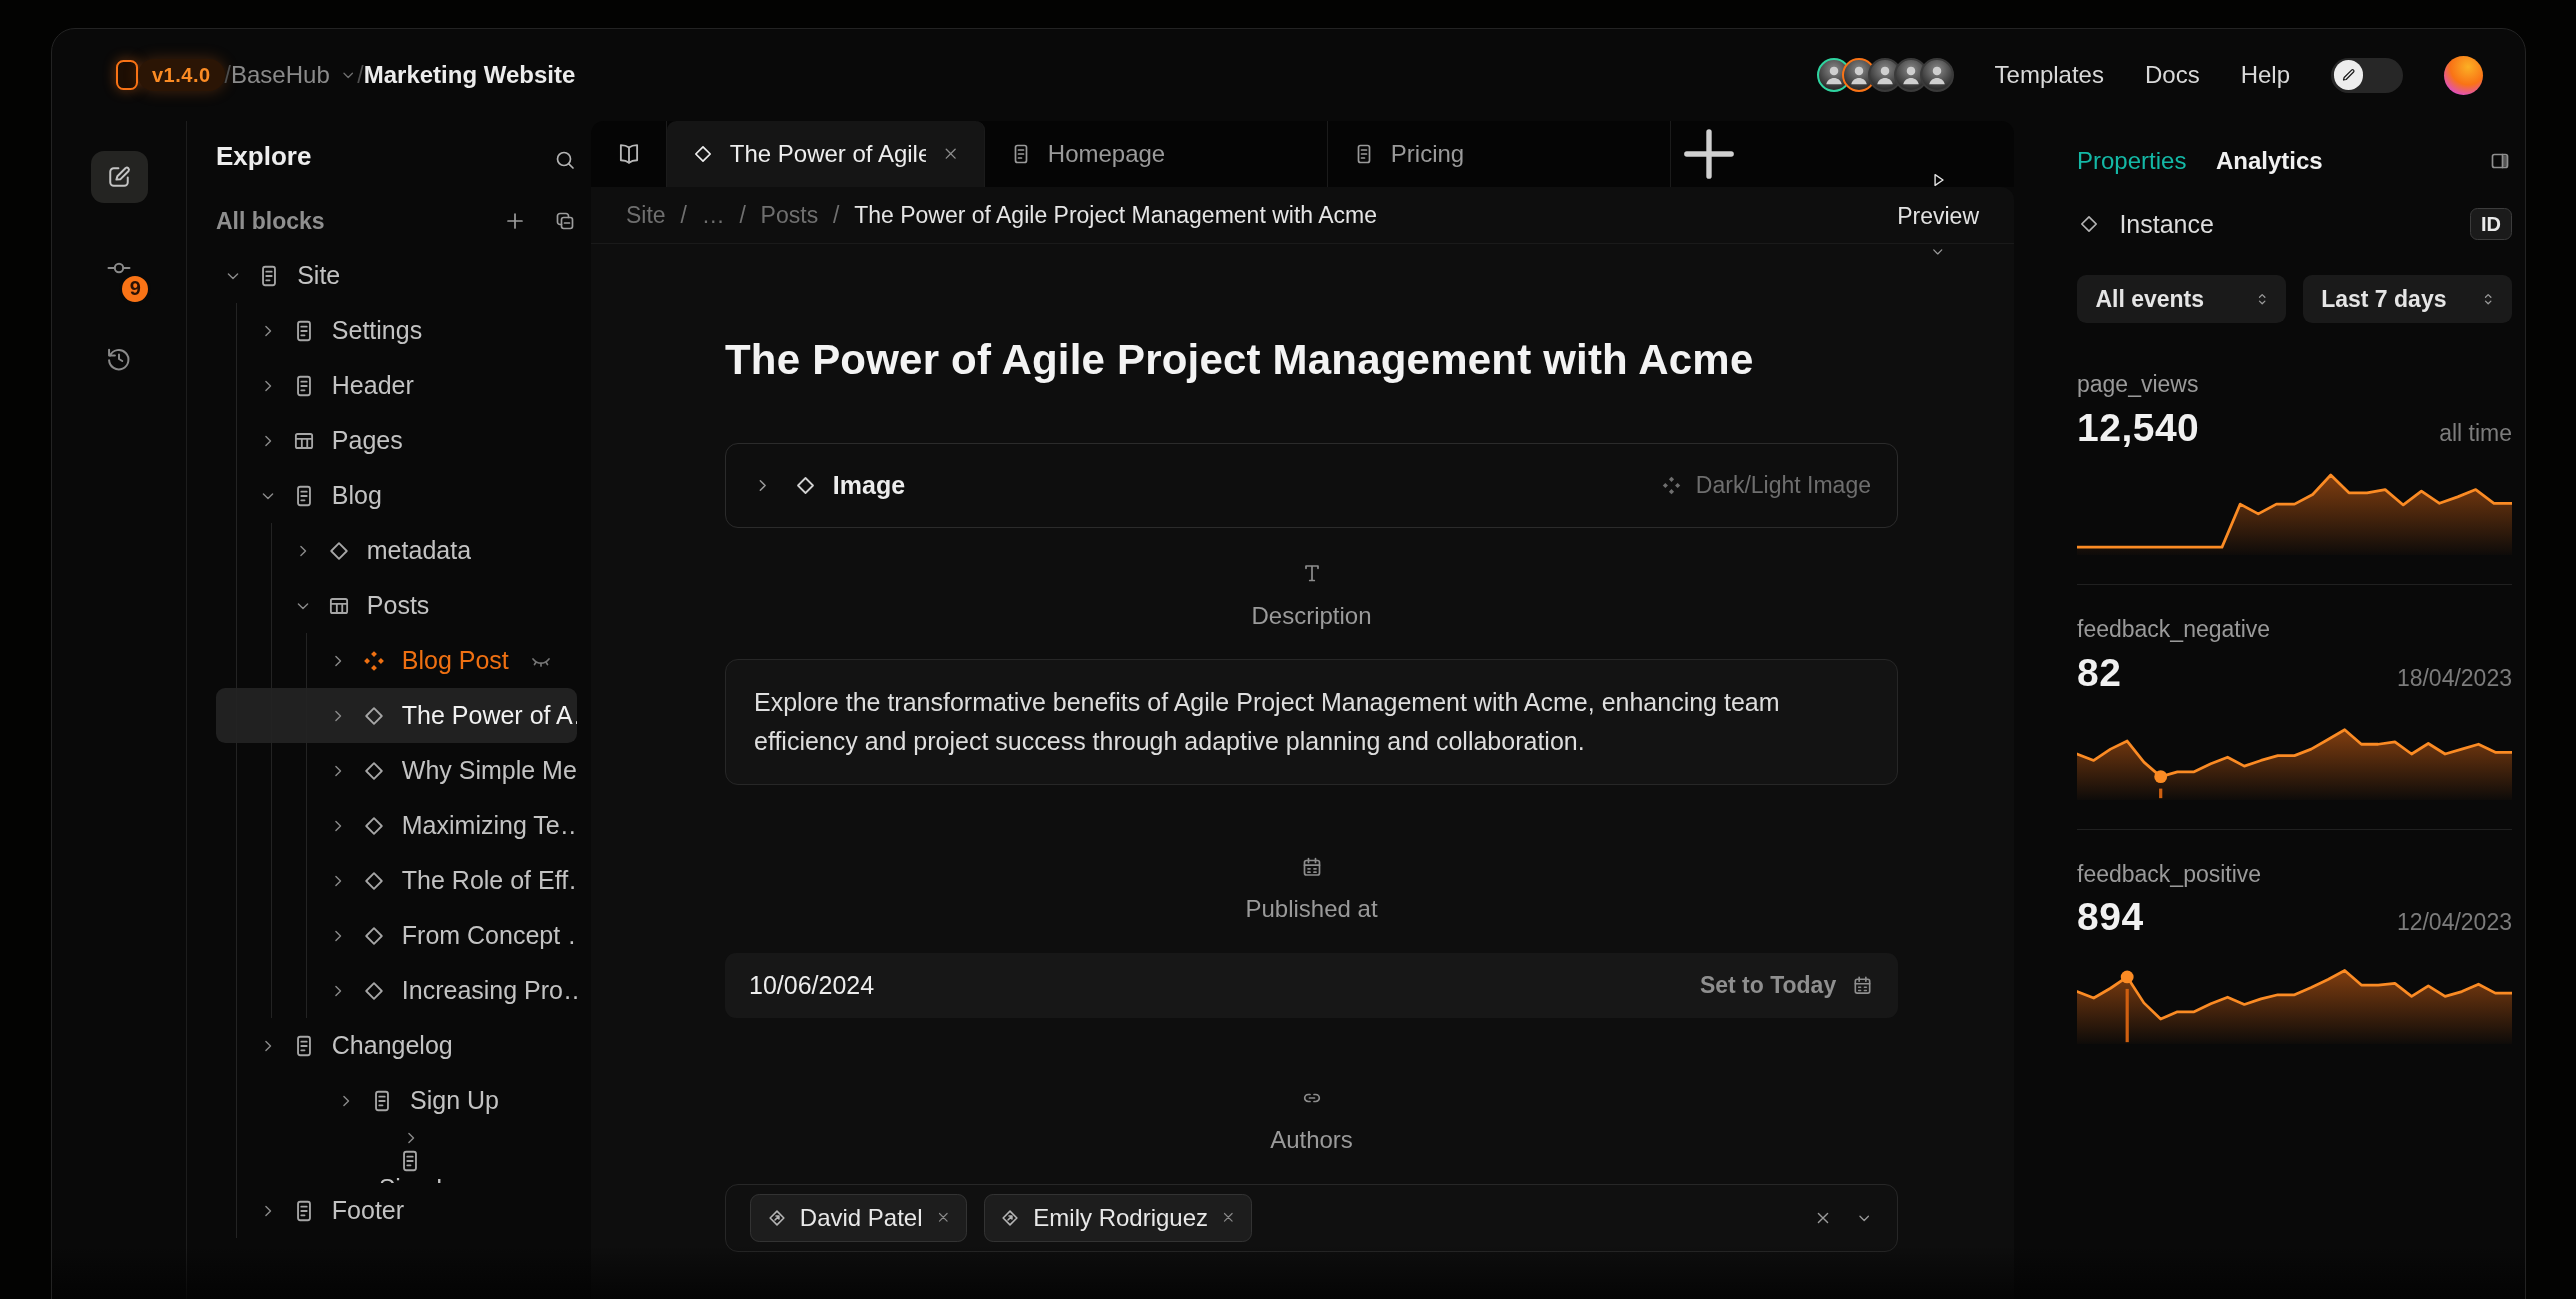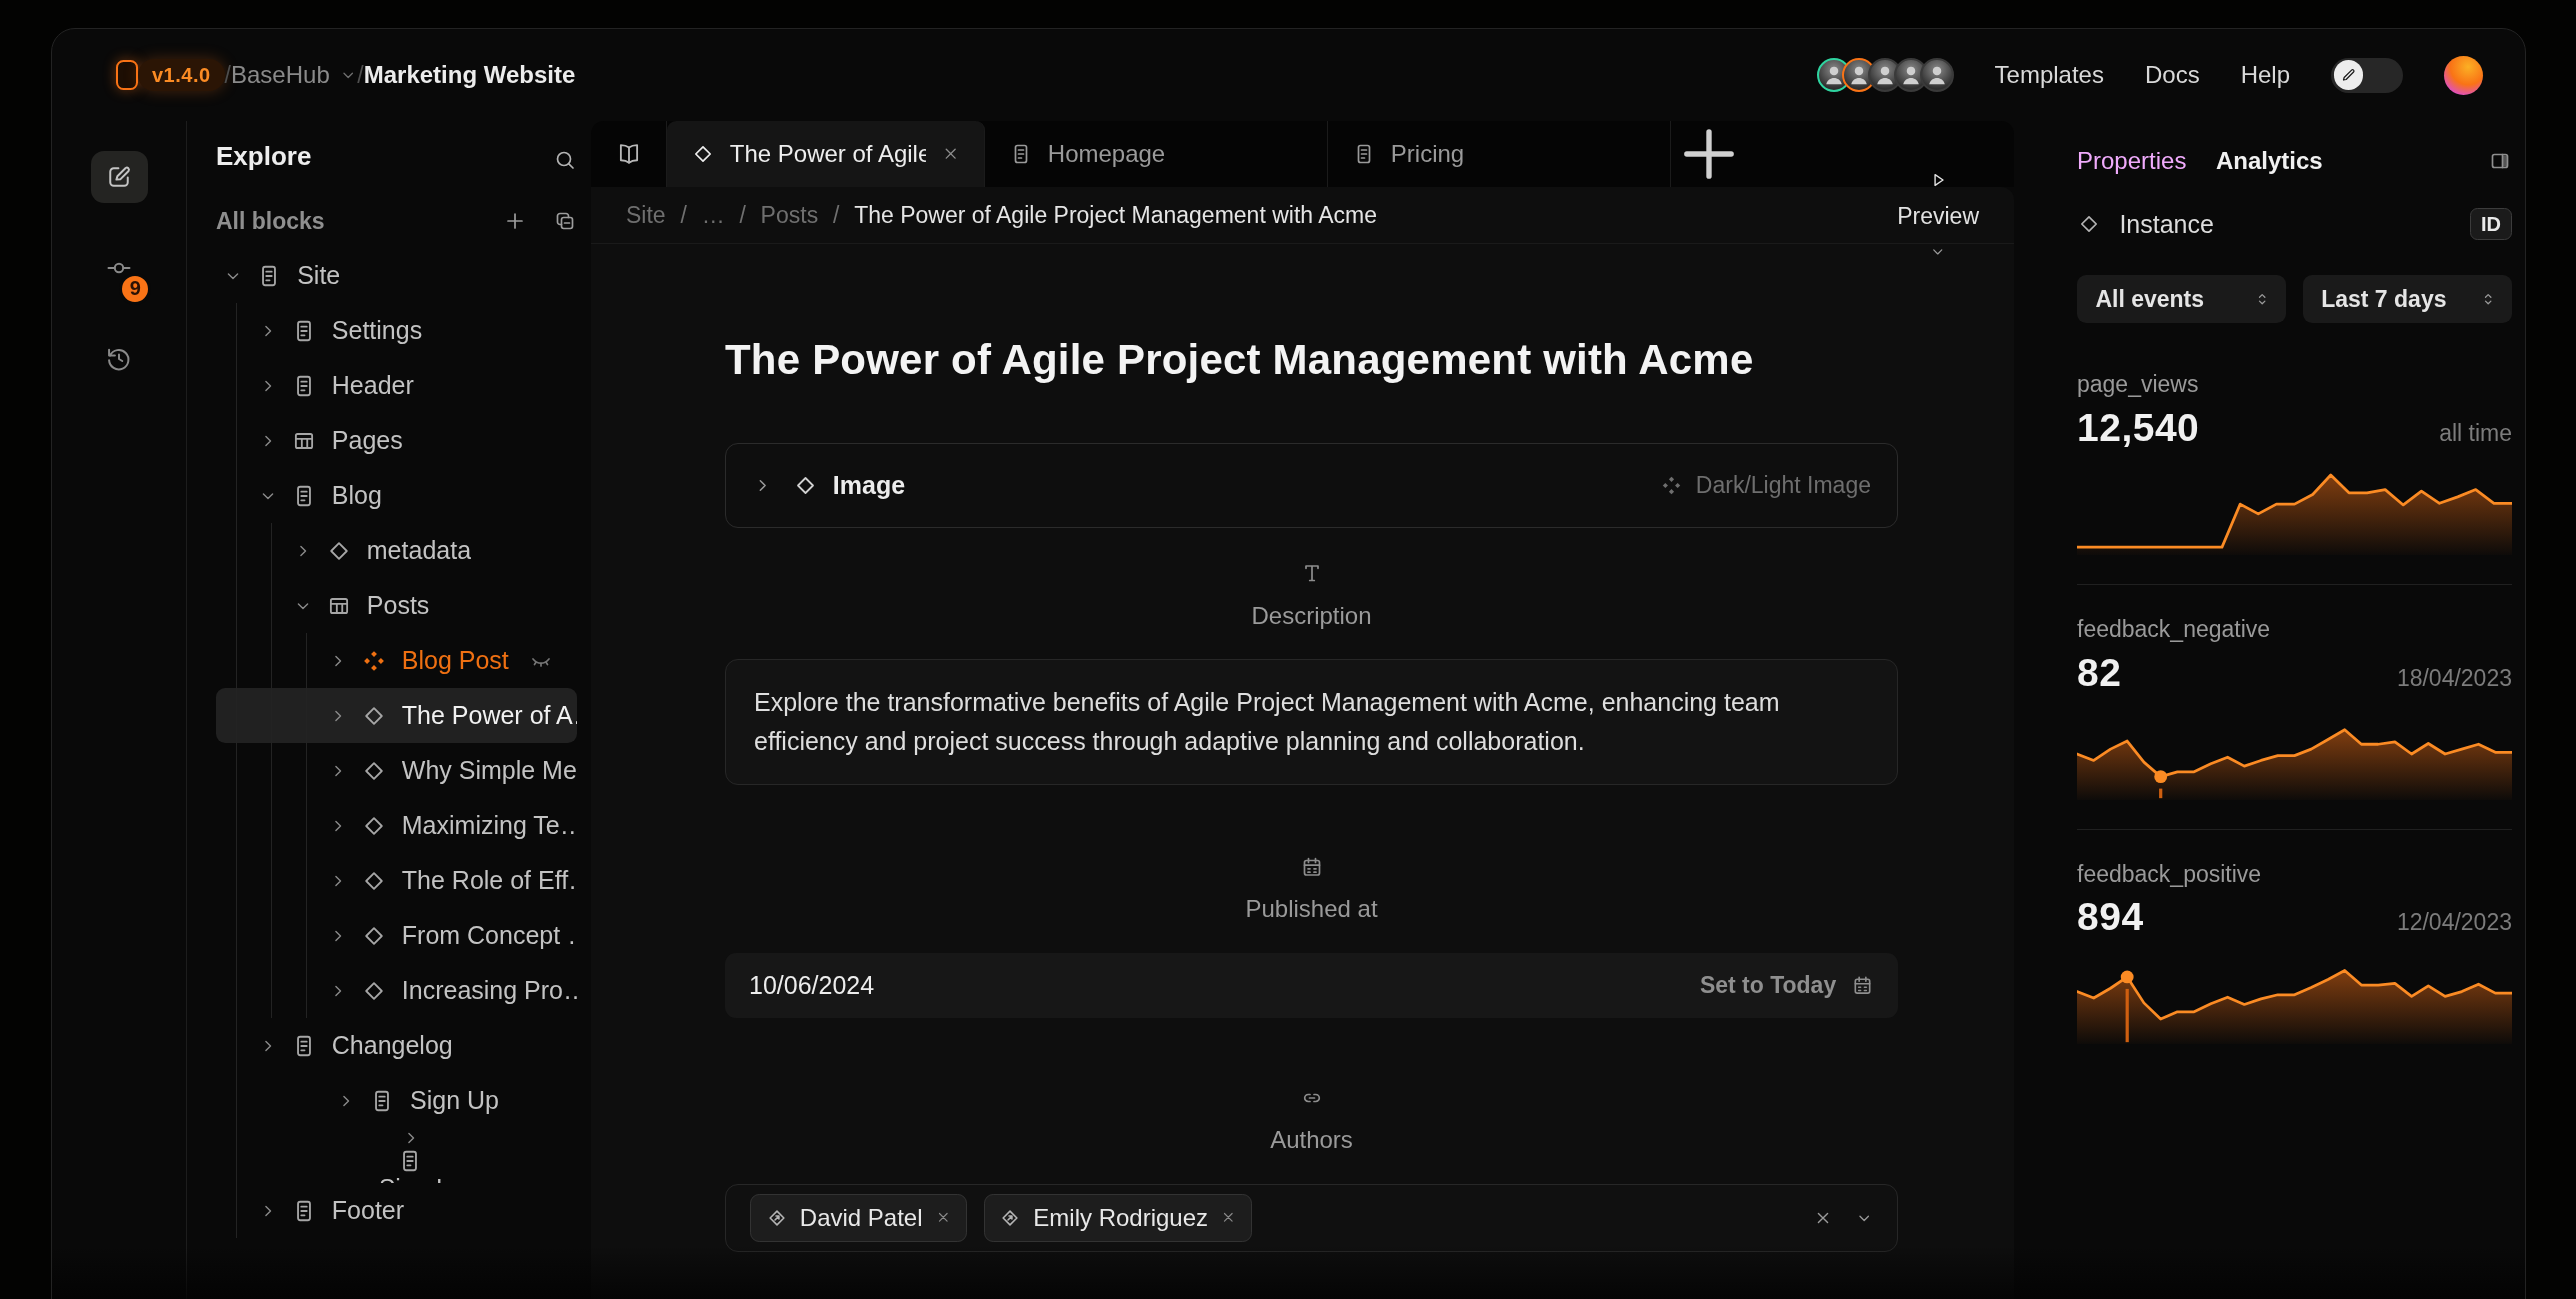--- a/index.html
+++ b/index.html
@@ -114,21 +114,21 @@
   .tag{display:flex;align-items:center;gap:12px;background:#1d1d1d;border:0.9px solid #333;border-radius:9.2px;
     padding:9.2px 14.8px;font-size:24px;color:#e8e8e8;font-weight:500;}
   .tag .ref{font-size:22px;color:#b5b5b5;}
   .tag .x{font-size:16.6px;color:#8a8a8a;}
   .box-ctl{margin-left:auto;display:flex;align-items:center;gap:22px;color:#9a9a9a;}
   .box-ctl .ic{font-size:20px;}
 
   
   .inspector{position:absolute;top:92px;left:1962px;right:0;bottom:0;padding:26px 13px 0 63px;}
   .insp-tabs{display:flex;align-items:center;gap:29.5px;font-size:24px;}
-  .itab{color:#f0abfc;font-weight:500;}
+  .itab{color:#14b8a6;font-weight:500;}
   .itab.active{color:#f1f1f1;font-weight:700;}
   .panel-icon{margin-left:auto;color:#8f8f8f;font-size:24px;}
   .insp-inst{display:flex;align-items:center;gap:18.4px;margin-top:33px;font-size:25px;color:#dcdcdc;font-weight:500;}
   .insp-inst .ic{font-size:24px;color:#b3b3b3;}
   .idbadge{margin-left:auto;border:0.9px solid #3c3c3c;background:#1b1b1b;border-radius:7.4px;font-size:20px;
     font-weight:700;padding:3.7px 10px;color:#eaeaea;}
   .filters{display:flex;gap:16.6px;margin-top:35px;}
   .select{flex:1;height:48px;background:#1a1a1a;border-radius:9.2px;display:flex;align-items:center;
     justify-content:space-between;padding:0 14.8px 0 18.4px;font-size:23px;font-weight:600;color:#e5e5e5;}
   .select .ic{font-size:18.4px;color:#9a9a9a;}

